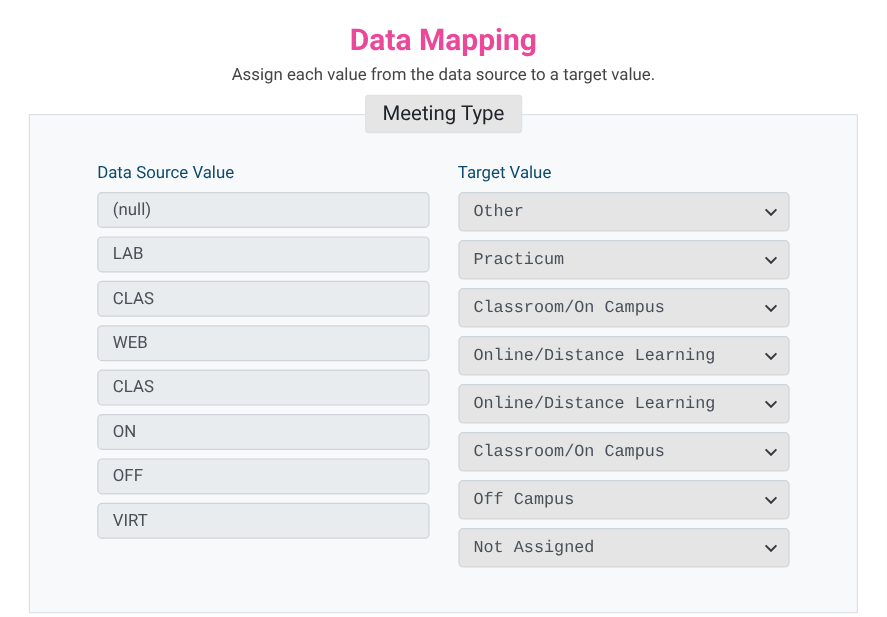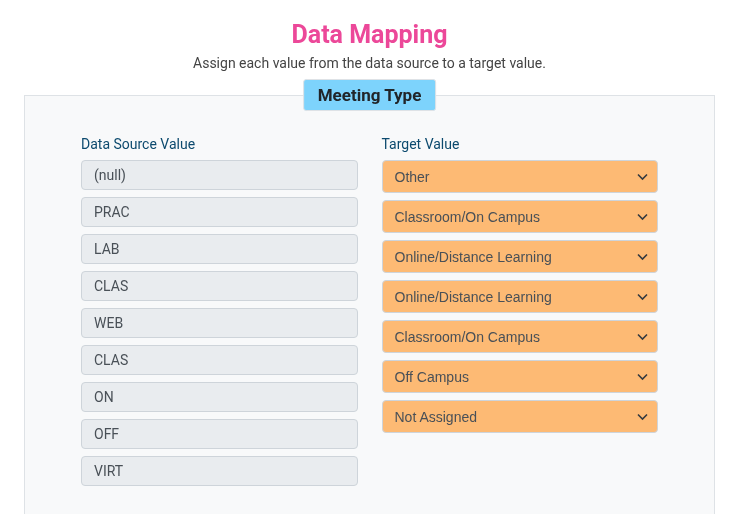--- a/index.html
+++ b/index.html
@@ -35,26 +35,26 @@
       border: 1px solid #dee2e6;
       background: #f8f9fa;
       padding: 40px 56px 30px 56px;
       position: relative;
     }
     .panel-legend {
       position: absolute;
       top: -17px;
       left: 50%;
       transform: translateX(-50%);
-      background: #7dd3fc;
+      background: #e5e5e5;
       border: 1px solid #dee2e6;
       border-radius: 3px;
       padding: 5px 14px;
       font-size: 17px;
-      font-weight: 700;
+      font-weight: 400;
       color: #212529;
     }
     .columns {
       display: flex;
       gap: 24px;
     }
     .col {
       flex: 1;
       display: flex;
       flex-direction: column;
@@ -76,31 +76,31 @@
       height: 30px;
       display: flex;
       align-items: center;
     }
     .select-wrap {
       position: relative;
       margin-bottom: 7px;
     }
     .select {
       width: 100%;
-      background: #fdba74;
+      background: #e5e5e5;
       border: 1px solid #ced4da;
       border-radius: 4px;
       padding: 7px 28px 7px 12px;
       font-size: 14px;
       color: #495057;
       height: 33px;
       appearance: none;
       -webkit-appearance: none;
       cursor: pointer;
-      font-family: Liberation Sans, sans-serif;
+      font-family: Liberation Mono, monospace;
     }
     .select-caret {
       position: absolute;
       right: 10px;
       top: 50%;
       transform: translateY(-50%);
       pointer-events: none;
     }
     .select-caret svg {
       display: block;
@@ -114,21 +114,20 @@
   <p class="subtitle">Assign each value from the data source to a target value.</p>
 
   <div class="panel-wrap">
     <div class="panel">
       <div class="panel-legend">Meeting Type</div>
 
       <div class="columns">
         <div class="col">
           <div class="col-header">Data Source Value</div>
           <div class="field-readonly">(null)</div>
-          <div class="field-readonly">PRAC</div>
           <div class="field-readonly">LAB</div>
           <div class="field-readonly">CLAS</div>
           <div class="field-readonly">WEB</div>
           <div class="field-readonly">CLAS</div>
           <div class="field-readonly">ON</div>
           <div class="field-readonly">OFF</div>
           <div class="field-readonly">VIRT</div>
         </div>
 
         <div class="col">
@@ -136,20 +135,28 @@
 
           <div class="select-wrap">
             <select class="select"><option>Other</option></select>
             <span class="select-caret">
                 <svg width="11" height="7" viewBox="0 0 11 7">
                   <path d="M1 1 L5.5 5.5 L10 1" fill="none" stroke="#343a40" stroke-width="1.6"></path>
                 </svg>
               </span>
           </div>
           <div class="select-wrap">
+            <select class="select"><option>Practicum</option></select>
+            <span class="select-caret">
+                <svg width="11" height="7" viewBox="0 0 11 7">
+                  <path d="M1 1 L5.5 5.5 L10 1" fill="none" stroke="#343a40" stroke-width="1.6"></path>
+                </svg>
+              </span>
+          </div>
+          <div class="select-wrap">
             <select class="select"><option>Classroom/On Campus</option></select>
             <span class="select-caret">
                 <svg width="11" height="7" viewBox="0 0 11 7">
                   <path d="M1 1 L5.5 5.5 L10 1" fill="none" stroke="#343a40" stroke-width="1.6"></path>
                 </svg>
               </span>
           </div>
           <div class="select-wrap">
             <select class="select"><option>Online/Distance Learning</option></select>
             <span class="select-caret">

